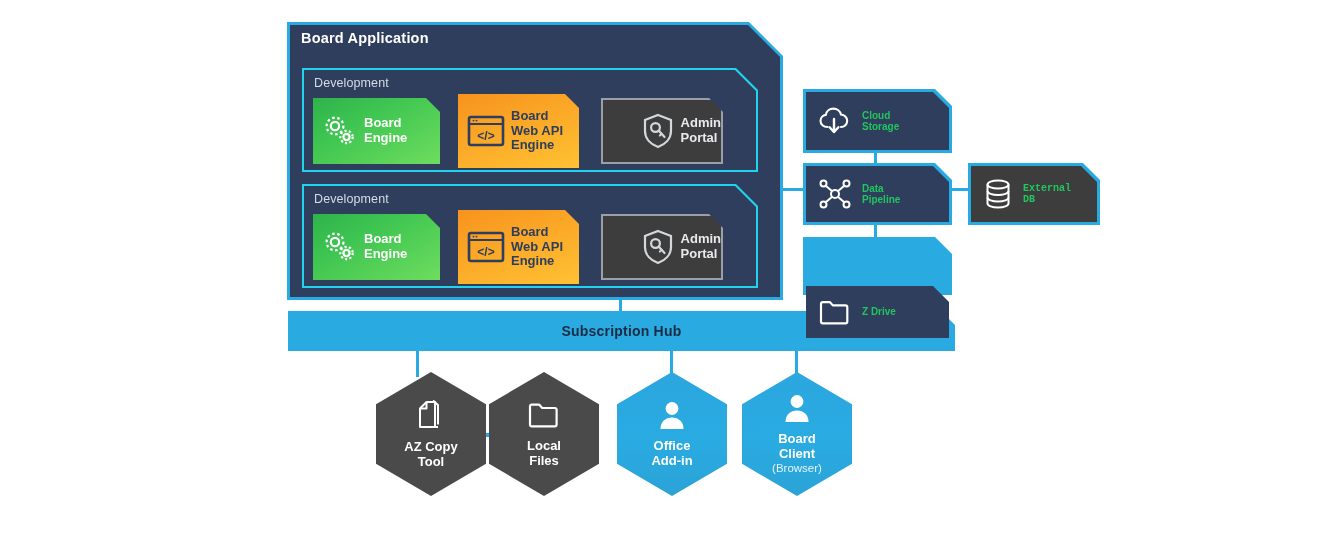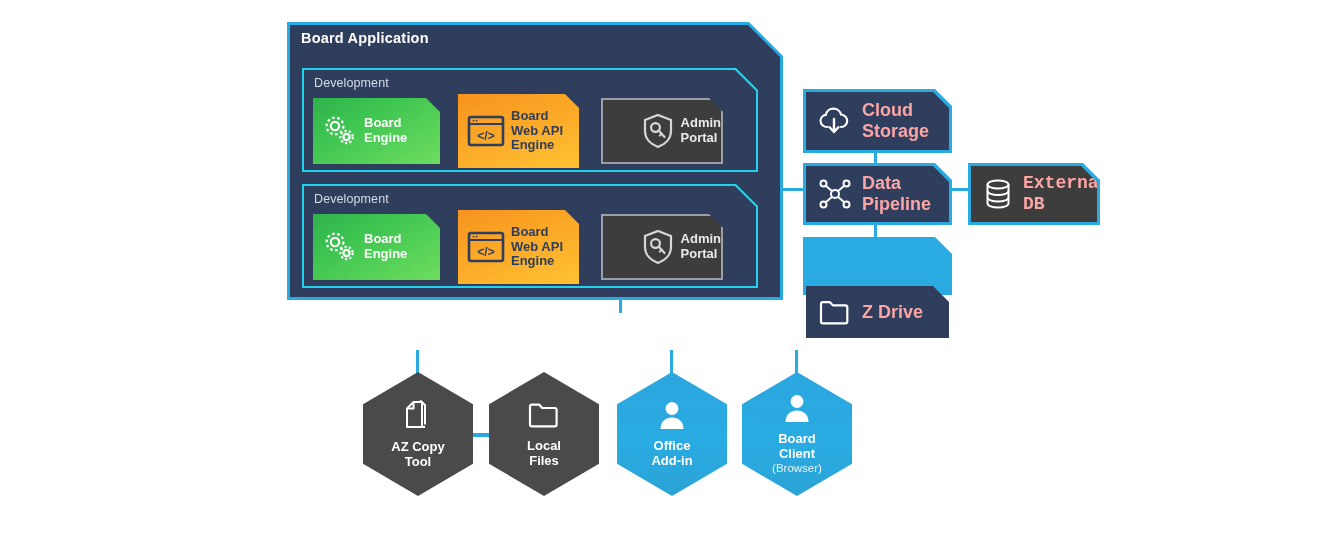--- a/index.html
+++ b/index.html
@@ -140,24 +140,24 @@
   .side-box-border {
     position: absolute;
     background: #29ABE2;
     -webkit-clip-path: polygon(0 0, calc(100% - 17px) 0, 100% 17px, 100% 100%, 0 100%);
     clip-path: polygon(0 0, calc(100% - 17px) 0, 100% 17px, 100% 100%, 0 100%);
     z-index: 7;
   }
   .side-navy { background: #2E3E5C; }
   .side-dark { background: #3D3D3D; font-family: Liberation Mono, monospace; }
   .side-label {
-    font-size: 18px;
+    font-size: 10px;
     font-weight: bold;
     line-height: 1.14;
-    color: #fca5a5;
+    color: #22c55e;
     white-space: pre-line;
   }
   .side-icon {
     flex: 0 0 auto;
     display: flex;
     align-items: center;
     justify-content: center;
     margin-left: 12px;
     margin-right: 10px;
   }
@@ -399,22 +399,25 @@
           <path d="M4.5 6.5 V13 C4.5 15.2 9.2 17 15 17 C20.8 17 25.5 15.2 25.5 13 V6.5"></path>
           <path d="M4.5 13 V19.5 C4.5 21.7 9.2 23.5 15 23.5 C20.8 23.5 25.5 21.7 25.5 19.5 V13"></path>
           <path d="M4.5 19.5 V25.5 C4.5 27.7 9.2 29.5 15 29.5 C20.8 29.5 25.5 27.7 25.5 25.5 V19.5"></path>
         </g>
       </svg>
     </span>
     <span class="side-label">External
 DB</span>
   </div>
 
-
-  <div class="hex hex-dark" style="left:363px; top:372px;">
+  <div id="subscription-hub">
+    <span id="subscription-hub-label">Subscription Hub</span>
+  </div>
+
+  <div class="hex hex-dark" style="left:376px; top:372px;">
     <span class="hex-icon">
       <svg width="30" height="32" viewBox="0 0 30 32" fill="none">
         <path d="M4 28 V9.5 L10.5 3 H19 V28 Z" stroke="#ffffff" stroke-width="2" fill="none" stroke-linejoin="round"></path>
         <path d="M10.5 3 V9.5 H4" stroke="#ffffff" stroke-width="2" fill="none" stroke-linejoin="round"></path>
         <path d="M22 25.5 V6 L17 1.5" stroke="#ffffff" stroke-width="2" fill="none" stroke-linejoin="round"></path>
         <path d="M19 28 H22" stroke="#ffffff" stroke-width="2" fill="none"></path>
       </svg>
     </span>
     <span class="hex-label">AZ Copy
 Tool</span>

